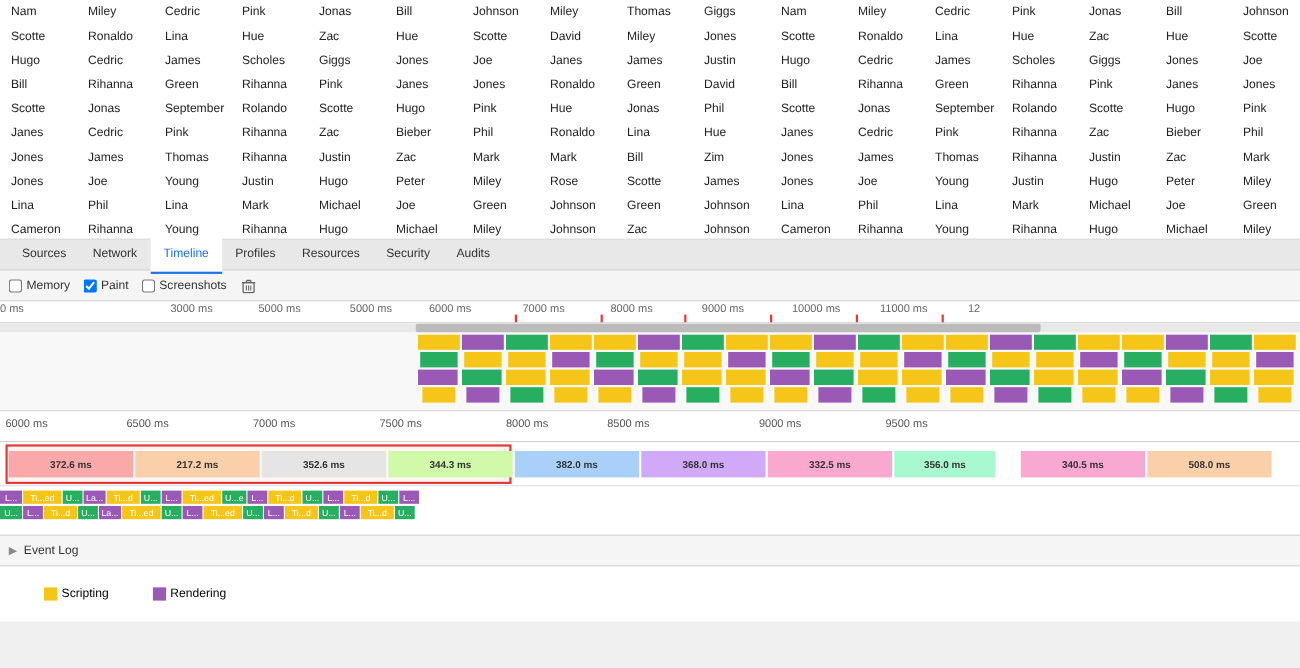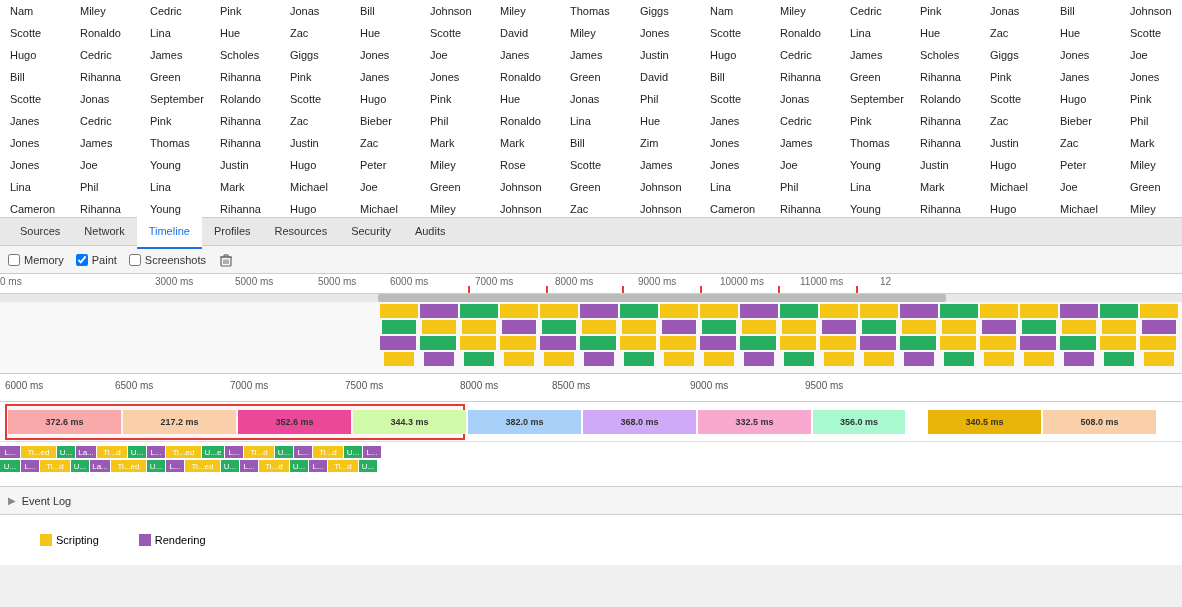--- a/index.html
+++ b/index.html
@@ -593,27 +593,27 @@
     <span class="lower-tick" style="left:690px">9000 ms</span>
     <span class="lower-tick" style="left:805px">9500 ms</span>
   </div>
 
   <div id="timing-bars">
 
     <div class="highlight-box" style="left:5px; top:2px; width:460px; height:36px;"></div>
     <div id="timing-values-row" style="position:relative; height:100%;">
         <div class="timing-segment" style="left: 8px; width: 113px; background: rgb(249, 169, 169);">372.6 ms</div>
         <div class="timing-segment" style="left: 123px; width: 113px; background: rgb(249, 208, 169);">217.2 ms</div>
-        <div class="timing-segment" style="left: 238px; width: 113px; background: #ec4899;">352.6 ms</div>
+        <div class="timing-segment" style="left: 238px; width: 113px; background: #e5e5e5;">352.6 ms</div>
         <div class="timing-segment" style="left: 353px; width: 113px; background: rgb(208, 249, 169);">344.3 ms</div>
         <div class="timing-segment" style="left: 468px; width: 113px; background: rgb(169, 208, 249);">382.0 ms</div>
         <div class="timing-segment" style="left: 583px; width: 113px; background: rgb(208, 169, 249);">368.0 ms</div>
         <div class="timing-segment" style="left: 698px; width: 113px; background: rgb(249, 169, 208);">332.5 ms</div>
         <div class="timing-segment" style="left: 813px; width: 92px; background: rgb(169, 249, 208);">356.0 ms</div>
-        <div class="timing-segment" style="left: 928px; width: 113px; background: #eab308;">340.5 ms</div>
+        <div class="timing-segment" style="left: 928px; width: 113px; background: #f9a8d4;">340.5 ms</div>
         <div class="timing-segment" style="left: 1043px; width: 113px; background: rgb(249, 208, 169);">508.0 ms</div>
       </div>
   </div>
 
   <div id="task-chart">
     <div id="task-bars" style="position:relative; height:100%; padding-top:4px;">
         <div style="display: flex; gap: 1px; margin-bottom: 2px; align-items: center;">
           <div style="background: rgb(155, 89, 182); min-width: 20px; height: 12px; font-size: 8px; color: rgb(255, 255, 255); display: flex; align-items: center; justify-content: center; overflow: hidden; white-space: nowrap;">L...</div>
           <div style="background: rgb(245, 197, 24); min-width: 35px; height: 12px; font-size: 8px; color: rgb(255, 255, 255); display: flex; align-items: center; justify-content: center; overflow: hidden; white-space: nowrap;">Ti...ed</div>
           <div style="background: rgb(39, 174, 96); min-width: 18px; height: 12px; font-size: 8px; color: rgb(255, 255, 255); display: flex; align-items: center; justify-content: center; overflow: hidden; white-space: nowrap;">U...</div>

